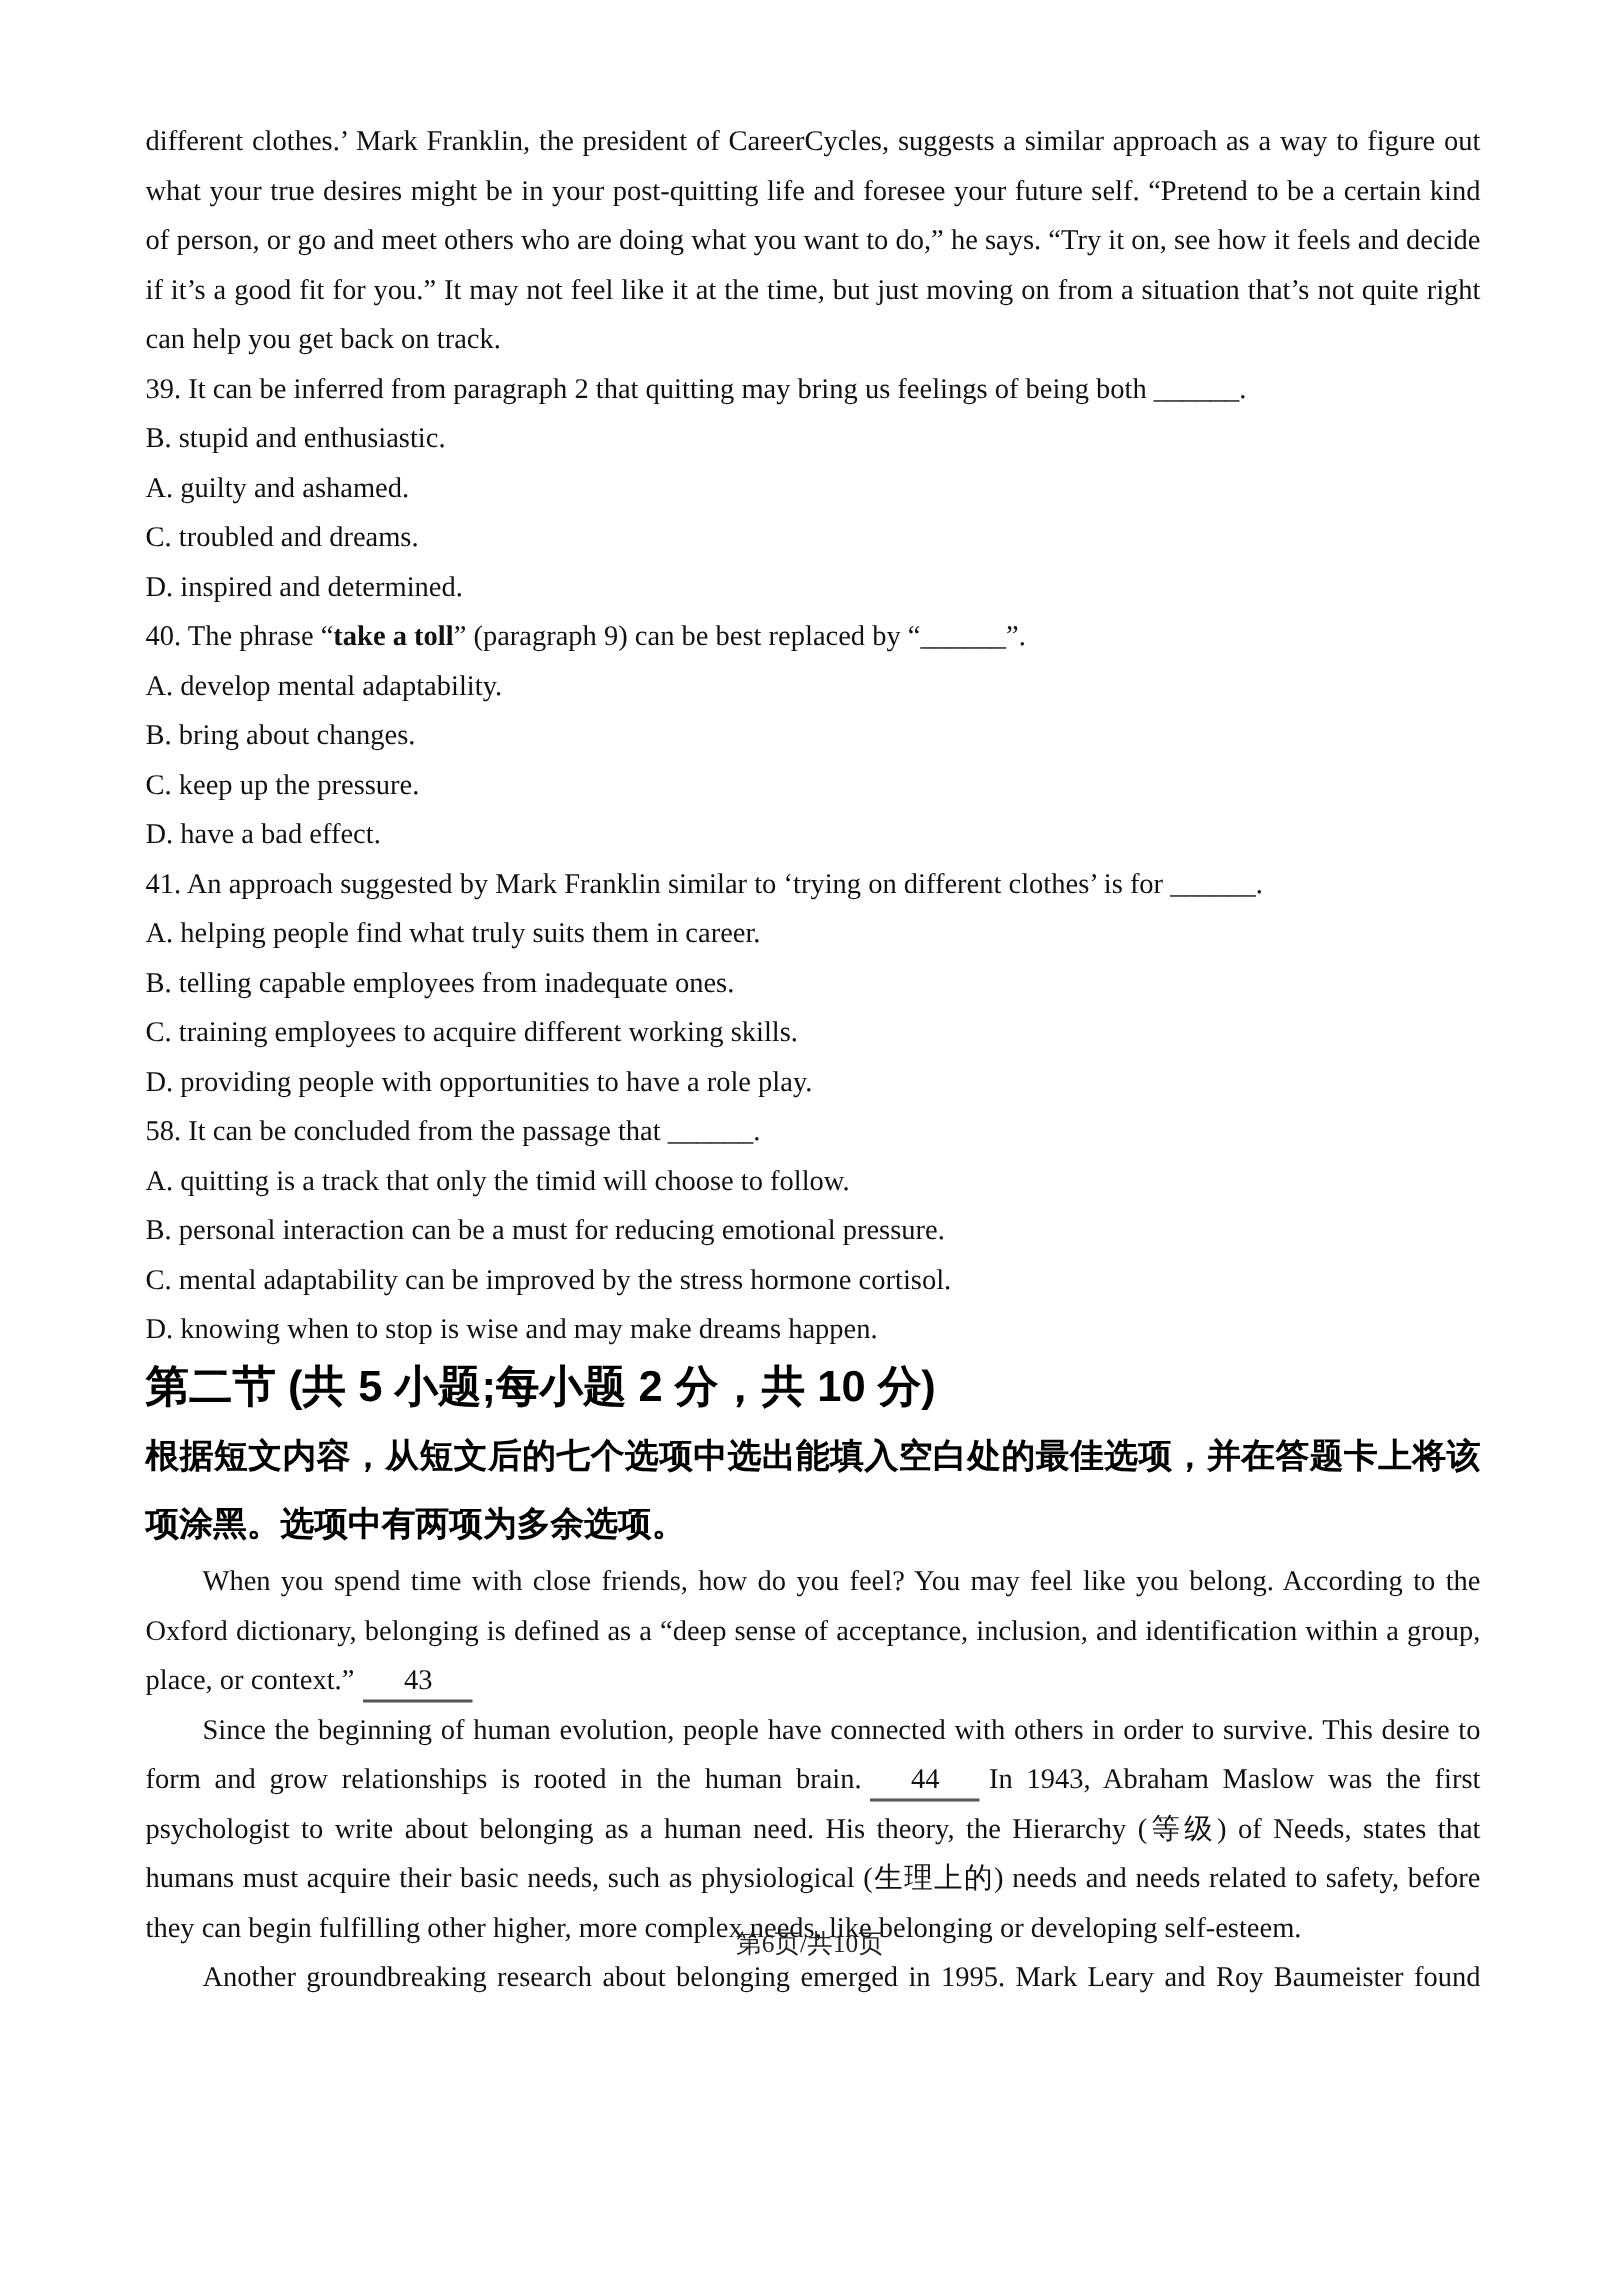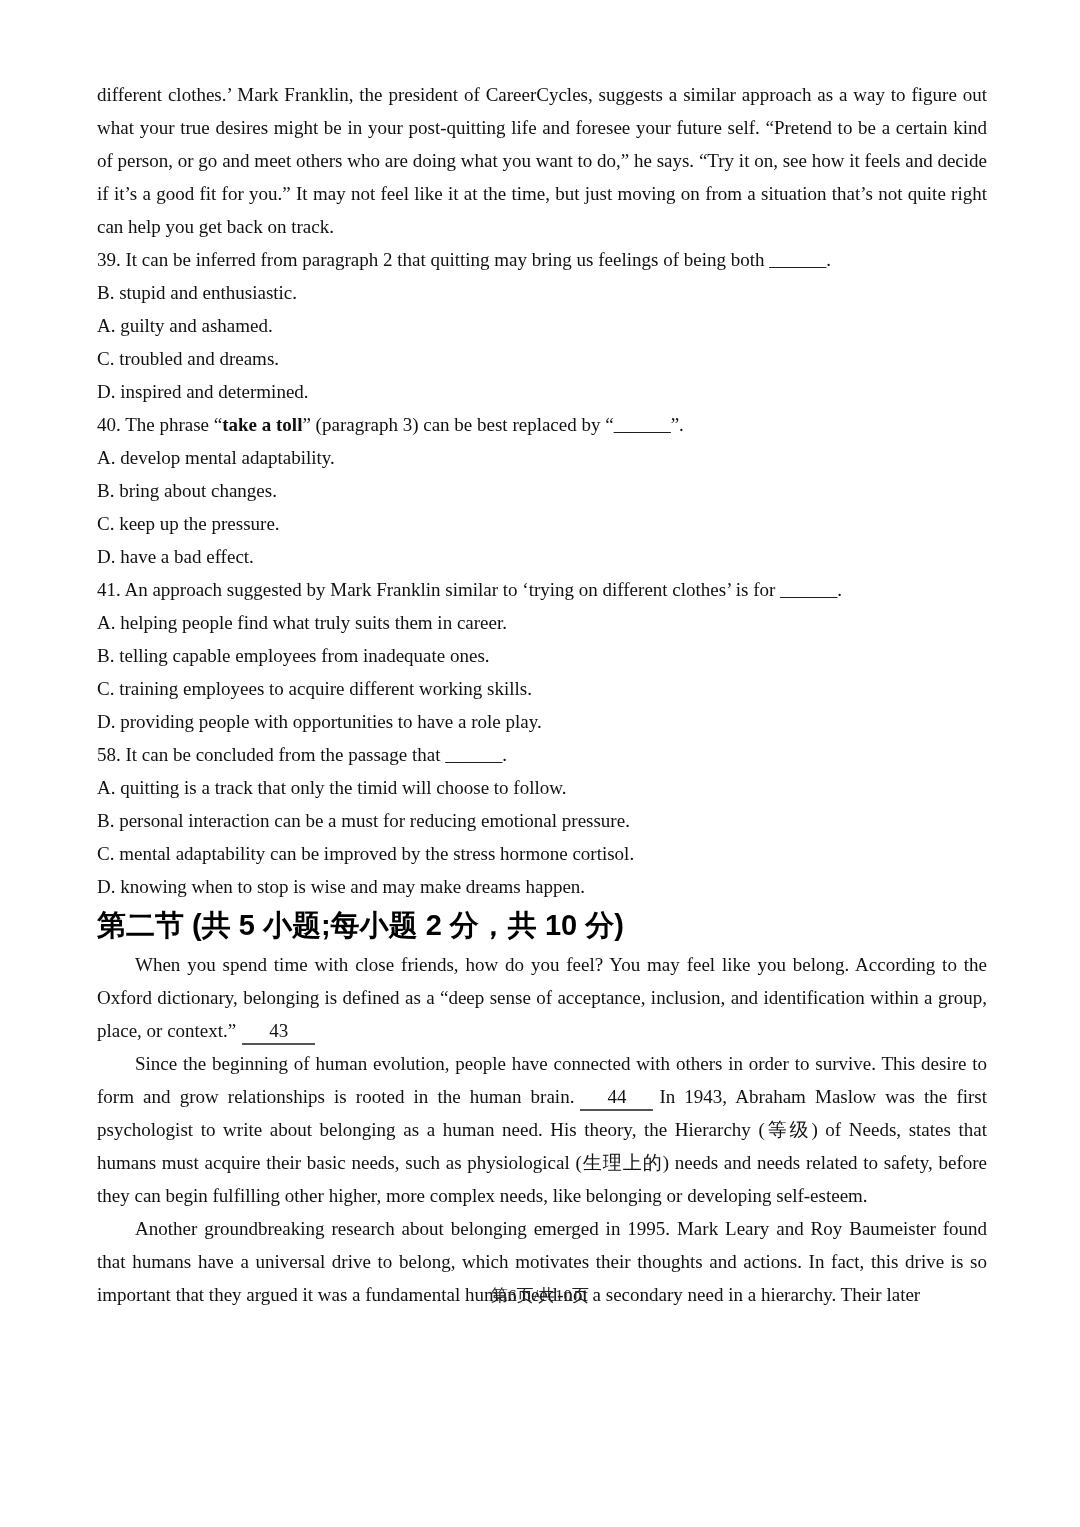--- a/index.html
+++ b/index.html
@@ -81,21 +81,21 @@
 
     <div>
       <p class="stem"><span>39. It can be inferred from paragraph 2 that quitting may bring us feelings of being both ______.</span><b></b><span></span></p>
       <p class="option">B. stupid and enthusiastic.</p>
       <p class="option">A. guilty and ashamed.</p>
       <p class="option">C. troubled and dreams.</p>
       <p class="option">D. inspired and determined.</p>
     </div>
 
     <div>
-      <p class="stem"><span>40. The phrase “</span><b>take a toll</b><span>” (paragraph 3) can be best replaced by “______”.</span></p>
+      <p class="stem"><span>40. The phrase “</span><b>take a toll</b><span>” (paragraph 9) can be best replaced by “______”.</span></p>
       <p class="option">A. develop mental adaptability.</p>
       <p class="option">B. bring about changes.</p>
       <p class="option">C. keep up the pressure.</p>
       <p class="option">D. have a bad effect.</p>
     </div>
 
     <div>
       <p class="stem"><span>41. An approach suggested by Mark Franklin similar to ‘trying on different clothes’ is for ______.</span><b></b><span></span></p>
       <p class="option">A. helping people find what truly suits them in career.</p>
       <p class="option">B. telling capable employees from inadequate ones.</p>
@@ -105,20 +105,21 @@
 
     <div>
       <p class="stem"><span>58. It can be concluded from the passage that ______.</span><b></b><span></span></p>
       <p class="option">A. quitting is a track that only the timid will choose to follow.</p>
       <p class="option">B. personal interaction can be a must for reducing emotional pressure.</p>
       <p class="option">C. mental adaptability can be improved by the stress hormone cortisol.</p>
       <p class="option">D. knowing when to stop is wise and may make dreams happen.</p>
     </div>
 
     <p class="cn-header">第二节 (共 5 小题;每小题 2 分，共 10 分)</p>
+    <p class="cn-instruction">根据短文内容，从短文后的七个选项中选出能填入空白处的最佳选项，并在答题卡上将该项涂黑。选项中有两项为多余选项。</p>
 
     <p class="passage-para"><span>When you spend time with close friends, how do you feel? You may feel like you belong. According to the Oxford dictionary, belonging is defined as a “deep sense of acceptance, inclusion, and identification within a group, place, or context.”</span><span class="blank-num">43</span></p>
 
     <p class="passage-para"><span>Since the beginning of human evolution, people have connected with others in order to survive. This desire to form and grow relationships is rooted in the human brain.</span><span class="blank-num">44</span><span>In 1943, Abraham Maslow was the first psychologist to write about belonging as a human need. His theory, the Hierarchy (等级) of Needs, states that humans must acquire their basic needs, such as physiological (生理上的) needs and needs related to safety, before they can begin fulfilling other higher, more complex needs, like belonging or developing self-esteem.</span></p>
 
     <p class="passage-para">Another groundbreaking research about belonging emerged in 1995. Mark Leary and Roy Baumeister found that humans have a universal drive to belong, which motivates their thoughts and actions. In fact, this drive is so important that they argued it was a fundamental human need-not a secondary need in a hierarchy. Their later</p>
 
   </div>
 
   <div class="footer">第6页/共10页</div>

